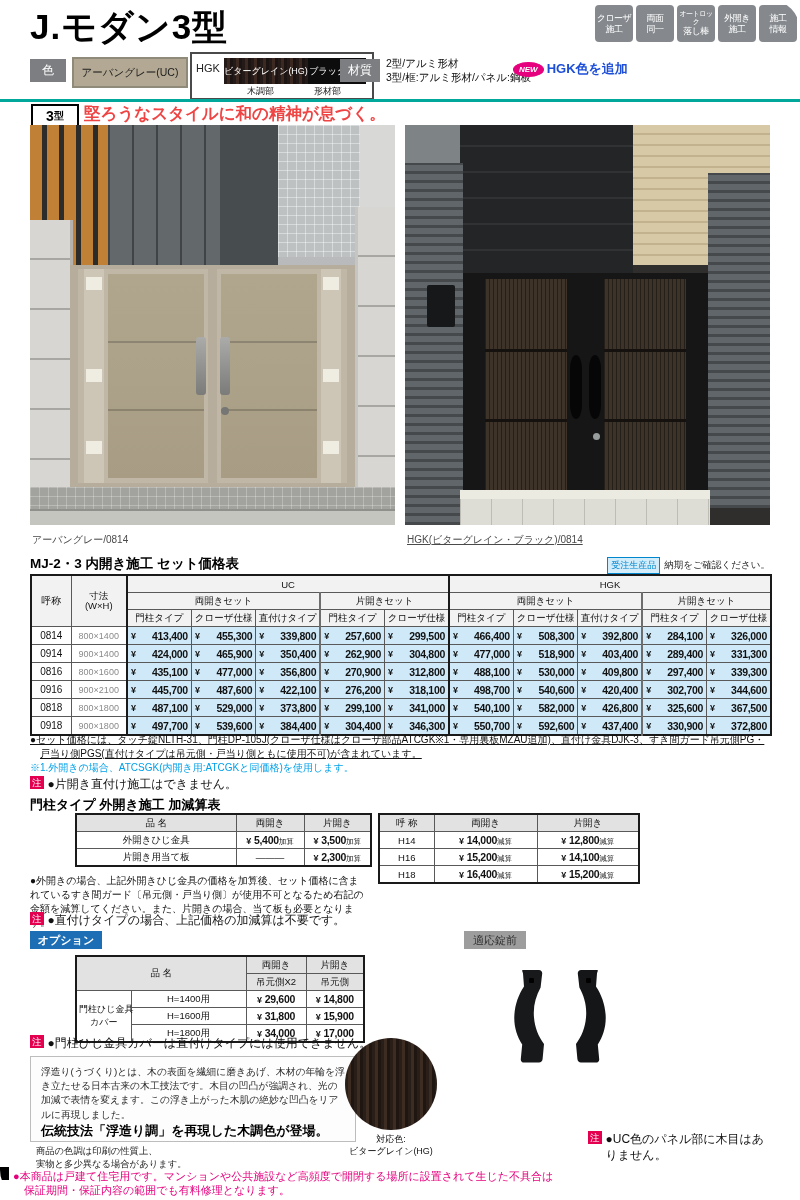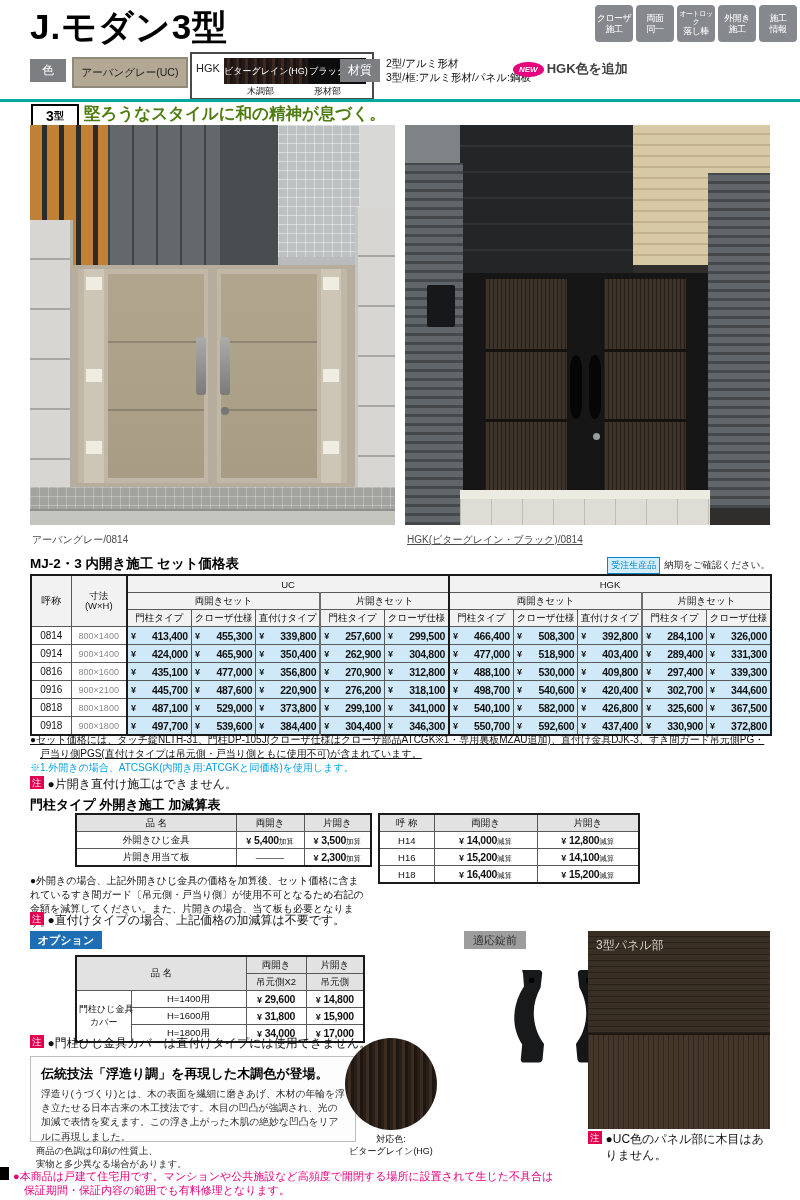--- a/index.html
+++ b/index.html
@@ -1,17 +1,17 @@
 <!DOCTYPE html>
 <html><head>
 <meta charset="utf-8">
 <style>
   html,body{margin:0;padding:0;background:#fff;}
   #page{position:relative;width:800px;height:1200px;background:#fff;overflow:hidden;
-        font-family:"Liberation Sans",sans-serif;color:#111;}
+        font-family:"Liberation Sans",sans-serif;color:#111;border-radius:30px;}
   .abs{position:absolute;}
 
   
   #page-title{left:30px;top:4px;font-size:35px;font-weight:bold;letter-spacing:1px;color:#000;}
   #feature-badges{left:595px;top:5px;display:flex;gap:3px;}
   .fbadge{width:38px;height:37px;background:#85898d;border-radius:4px;color:#fff;
           display:flex;flex-direction:column;align-items:center;justify-content:center;
           font-size:9px;line-height:1.15;letter-spacing:-0.5px;text-align:center;}
   .fbadge:nth-child(3) .l1{font-size:7px;}
 
@@ -26,28 +26,28 @@
   #hg-swatch{width:84px;height:100%;color:#fff;font-size:9px;display:flex;align-items:center;justify-content:center;
              background:repeating-linear-gradient(90deg,#241a18 0 3px,#3c2a22 3px 6px,#1c1412 6px 9px);}
   #kc-swatch{width:58px;height:100%;background:#0d0d0d;color:#fff;font-size:9px;display:flex;align-items:center;justify-content:center;}
   .part-cap{position:absolute;top:31px;font-size:9px;color:#222;}
   #hg-part{left:55px;} #kc-part{left:122px;}
   #material-label{left:340px;top:59px;width:40px;height:23px;}
   #material-text{left:386px;top:56px;font-size:10.5px;line-height:1.35;color:#111;}
   #new-area{left:513px;top:60px;display:flex;align-items:center;gap:3px;}
   #new-oval{background:#e6007e;color:#fff;font-size:8px;font-weight:bold;font-style:italic;
             border-radius:50%/50%;padding:2px 5px;border:1px solid #e6007e;}
-  #new-text{color:#404040;font-size:13px;font-weight:bold;}
+  #new-text{color:#1d4ed8;font-size:13px;font-weight:bold;}
 
   
   #teal-rule{left:0;top:99px;width:800px;height:3px;background:#00a79b;}
   #type-badge{left:31px;top:104px;width:44px;height:19px;border:2px solid #000;background:#fff;
               display:flex;align-items:center;justify-content:center;font-weight:bold;color:#000;}
   #type-badge .big{font-size:14px;} #type-badge .sm{font-size:10px;}
-  #banner-headline{left:84px;top:103px;font-size:16.5px;font-weight:bold;color:#4d7c0f;}
+  #banner-headline{left:84px;top:103px;font-size:16.5px;font-weight:bold;color:#ef4444;}
 
   
   .photo{position:absolute;top:125px;width:365px;height:400px;overflow:hidden;background:#b9babb;}
   #photoL{left:30px;} #photoR{left:405px;background:#2f2e2c;}
   .photo div{position:absolute;}
   
   .pl-slats{left:0;top:0;width:78px;height:148px;background:repeating-linear-gradient(90deg,#c08035 0 12px,#2c2c2a 12px 17px);}
   .pl-siding{left:78px;top:0;width:112px;height:142px;background:#63686b;
              background-image:repeating-linear-gradient(90deg,rgba(0,0,0,.35) 0 2px,transparent 2px 24px);}
   .pl-door{left:190px;top:0;width:58px;height:148px;background:#474c4f;}
@@ -542,21 +542,21 @@
             </td>
             <td class="price">
               <div class="cellwrap">
                 <span class="yen">¥</span>
                 <span class="num">487,600</span>
               </div>
             </td>
             <td class="price">
               <div class="cellwrap">
                 <span class="yen">¥</span>
-                <span class="num">220,900</span>
+                <span class="num">422,100</span>
               </div>
             </td>
             <td class="price sub-start">
               <div class="cellwrap">
                 <span class="yen">¥</span>
                 <span class="num">276,200</span>
               </div>
             </td>
             <td class="price">
               <div class="cellwrap">
@@ -849,33 +849,28 @@
   <div class="abs" id="lock-badge">適応錠前</div>
   <div class="abs" id="handles">
     <svg width="110" height="100" viewBox="0 0 110 100">
       <path d="M18,2 h16 c2,0 3.4,1.6 3.2,3.6 l-1.6,14 c-5,9 -7.6,19 -6.6,30 c0.8,10 4.4,19 10,26.4 l-1.4,15 c-0.2,2 -1.6,3.6 -3.6,3.6 h-15 c-2,0 -3.4,-1.6 -3.2,-3.6 l1.4,-14.4 c-5.6,-8.6 -8.6,-19 -7.8,-30 c0.8,-10.4 4.2,-20 9.6,-28 l-1,-13 C17.8,3.6 16,2 18,2 z" fill="#17191b"></path>
       <path d="M92,2 h-16 c-2,0 -3.4,1.6 -3.2,3.6 l1.6,14 c5,9 7.6,19 6.6,30 c-0.8,10 -4.4,19 -10,26.4 l1.4,15 c0.2,2 1.6,3.6 3.6,3.6 h15 c2,0 3.4,-1.6 3.2,-3.6 l-1.4,-14.4 c5.6,-8.6 8.6,-19 7.8,-30 c-0.8,-10.4 -4.2,-20 -9.6,-28 l1,-13 C92.2,3.6 94,2 92,2 z" fill="#141618"></path>
       <rect x="24" y="10" width="5" height="5" rx="1" fill="#000"></rect>
       <rect x="81" y="10" width="5" height="5" rx="1" fill="#000"></rect>
     </svg>
   </div>
 
-  <div class="abs" id="panel">
-    <span id="panel-label">3型パネル部</span>
-    <div id="panel-top"></div>
-    <div id="panel-bottom"></div>
-  </div>
   <div class="abs caution-row" id="panel-caution">
     <span class="cbadge">注</span>
     <span class="ctext">●UC色のパネル部に木目はありません。</span>
   </div>
 
   <div class="abs" id="wood-box">
+    <div id="wood-body">浮造り(うづくり)とは、木の表面を繊細に磨きあげ、木材の年輪を浮き立たせる日本古来の木工技法です。木目の凹凸が強調され、光の加減で表情を変えます。この浮き上がった木肌の絶妙な凹凸をリアルに再現しました。</div>
     <div id="wood-title">伝統技法「浮造り調」を再現した木調色が登場。</div>
-    <div id="wood-body">浮造り(うづくり)とは、木の表面を繊細に磨きあげ、木材の年輪を浮き立たせる日本古来の木工技法です。木目の凹凸が強調され、光の加減で表情を変えます。この浮き上がった木肌の絶妙な凹凸をリアルに再現しました。</div>
   </div>
   <div class="abs" id="wood-circle"></div>
   <div class="abs" id="wood-cap">
     <div>対応色:</div>
     <div>ビターグレイン(HG)</div>
   </div>
 
   <div class="abs" id="disclaimer">
     <div>商品の色調は印刷の性質上、</div>
     <div>実物と多少異なる場合があります。</div>

